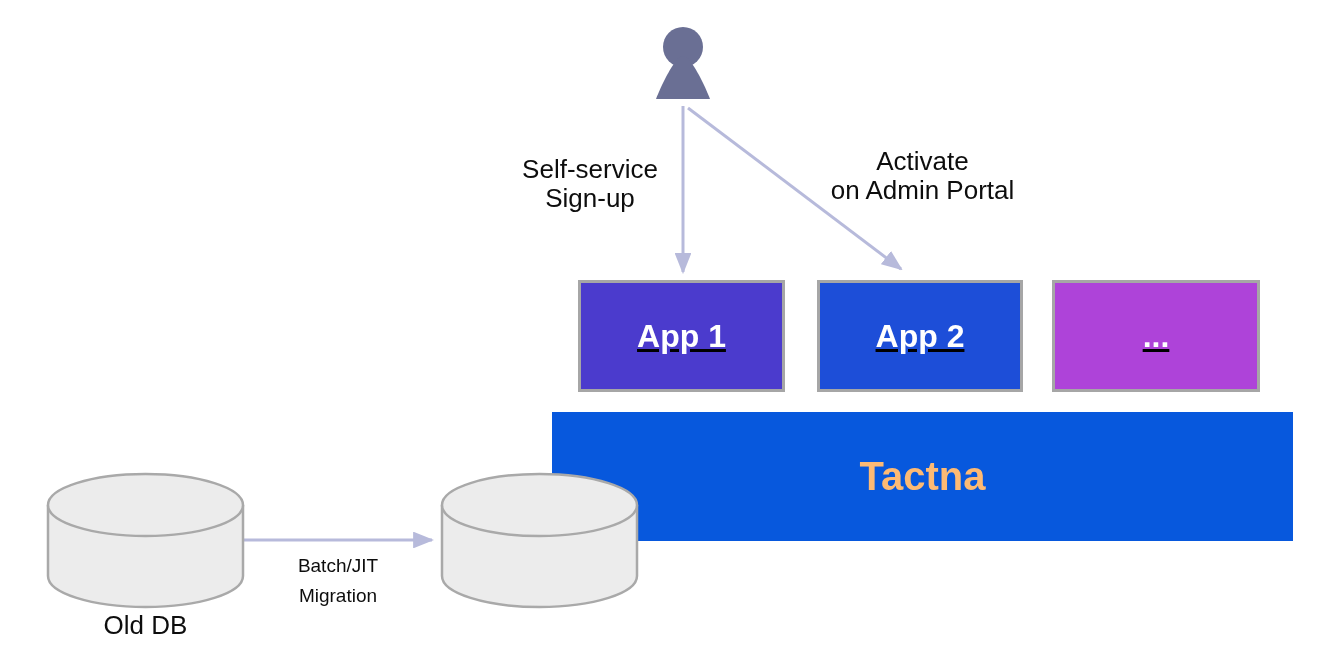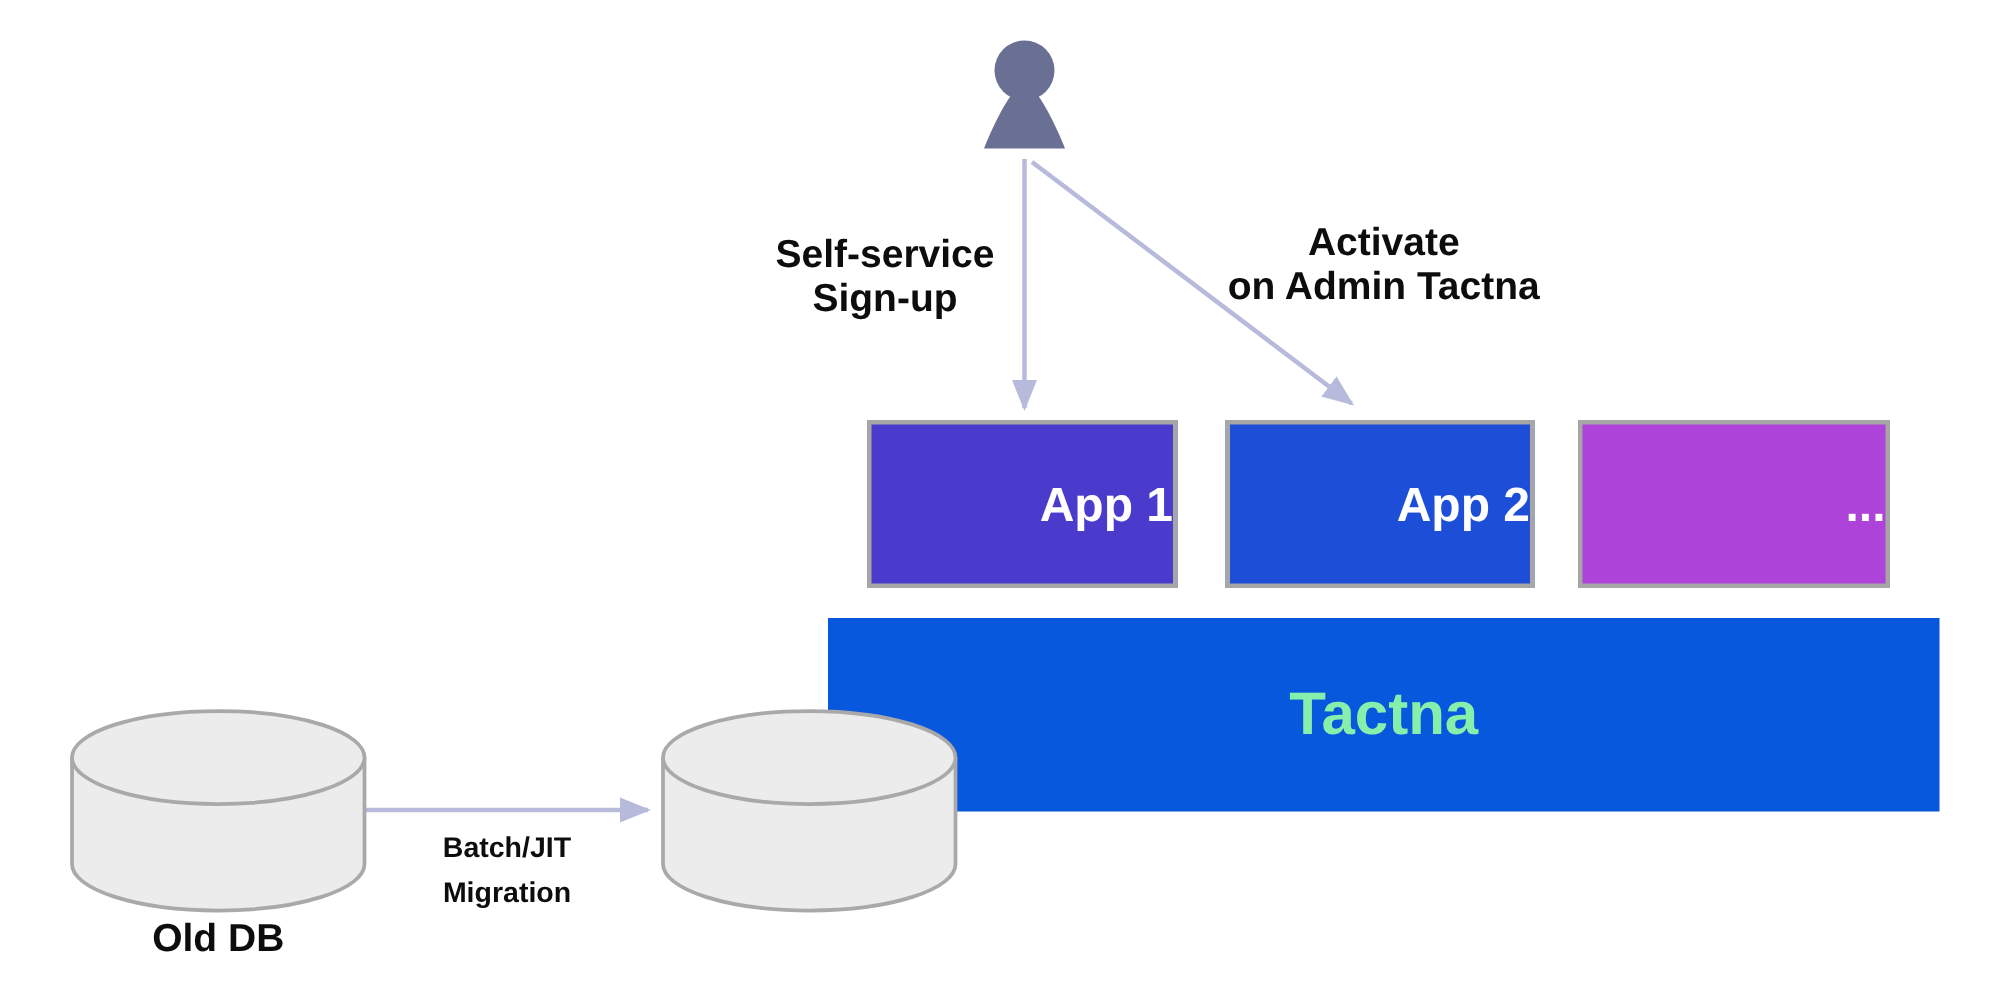--- a/index.html
+++ b/index.html
@@ -5,32 +5,32 @@
   html,body { margin:0; padding:0; background:#ffffff; }
   .canvas {
     position:relative; width:1334px; height:664px; background:#ffffff;
     font-family:"Liberation Sans", sans-serif; overflow:hidden;
   }
   .bar {
     position:absolute; left:552px; top:412px; width:741px; height:129px;
     background:#0758dd; z-index:1;
     display:flex; align-items:center; justify-content:center;
   }
-  .bar span { color:#86efac; font-size:40px; font-weight:bold; }
+  .bar span { color:#fdba74; font-size:40px; font-weight:bold; }
   .app {
     position:absolute; top:280px; height:106px; border:3px solid #a6a6a6;
-    z-index:2; display:flex; align-items:center; justify-content:flex-end;
+    z-index:2; display:flex; align-items:center; justify-content:center;text-decoration:underline;
   }
   .app span { color:#ffffff; font-size:32px; font-weight:bold; }
   .app1 { left:578px; width:201px; background:#4b3bcd; }
   .app2 { left:817px; width:200px; background:#1d4ed8; }
   .app3 { left:1052px; width:202px; background:#ae43d9; }
   svg.shapes { position:absolute; left:0; top:0; z-index:3; pointer-events:none; }
   .lbl {
-    position:absolute; z-index:4; color:#0d0d0d; font-weight:bold;
+    position:absolute; z-index:4; color:#0d0d0d; font-weight:normal;
     text-align:center; white-space:pre-line;
   }
   .lbl-signup   { left:480px; top:155px; width:220px; font-size:26px; line-height:29px; }
   .lbl-activate { left:790px; top:147px; width:265px; font-size:26px; line-height:29px; }
   .lbl-migration{ left:238px; top:551px; width:200px; font-size:19px; line-height:30px; }
   .lbl-db { font-size:26px; top:610px; width:215px; }
   .lbl-olddb { left:38px; }
   .lbl-newdb { left:432px; }
 </style>
 </head>
@@ -75,18 +75,18 @@
 
     <g fill="#ececec" stroke="#a9a9a9" stroke-width="2.5">
       <path d="M442,505 L442,576 A97.5,31 0 0 0 637,576 L637,505"></path>
       <ellipse cx="539.5" cy="505" rx="97.5" ry="31"></ellipse>
     </g>
   </svg>
 
   <div class="lbl lbl-signup">Self-service
 Sign-up</div>
   <div class="lbl lbl-activate">Activate
-on Admin Tactna</div>
+on Admin Portal</div>
   <div class="lbl lbl-migration">Batch/JIT
 Migration</div>
   <div class="lbl lbl-db lbl-olddb">Old DB</div>
 
 </div>
 
 </body></html>

